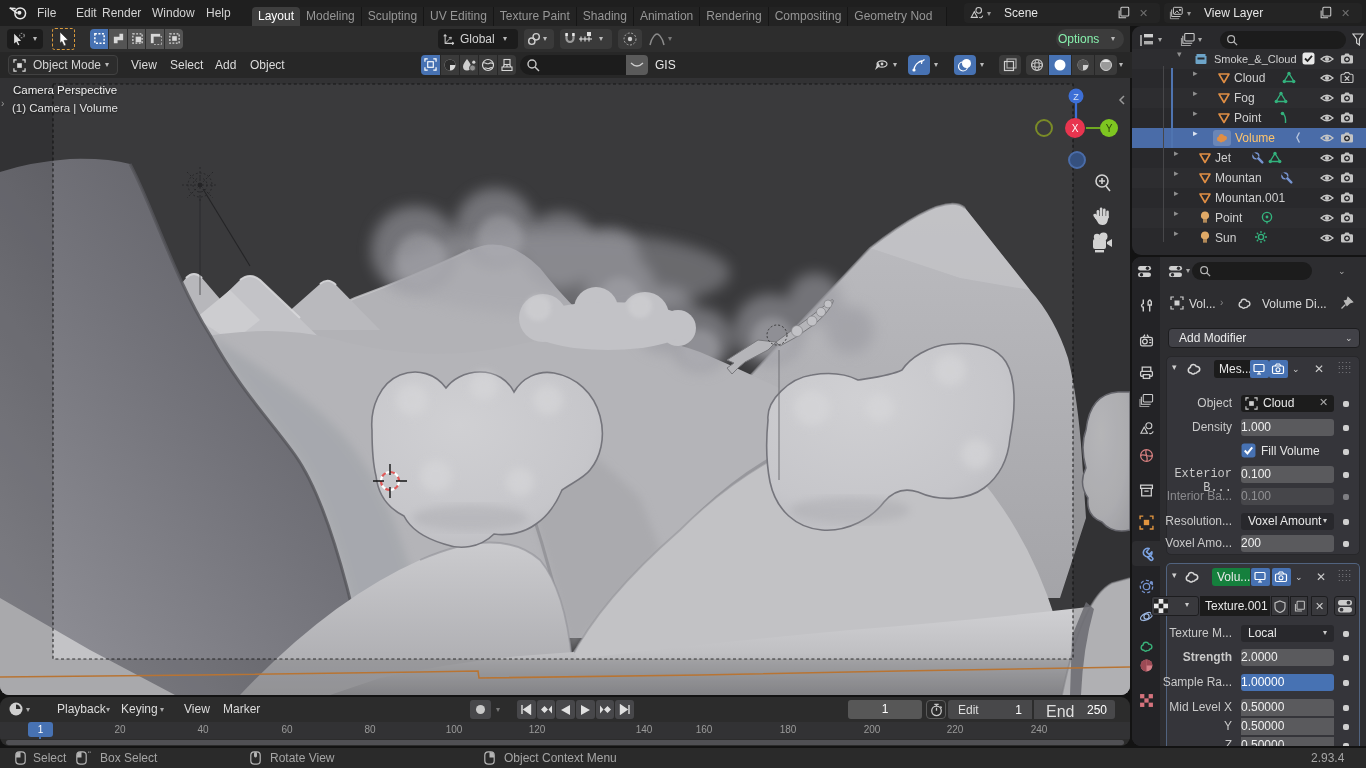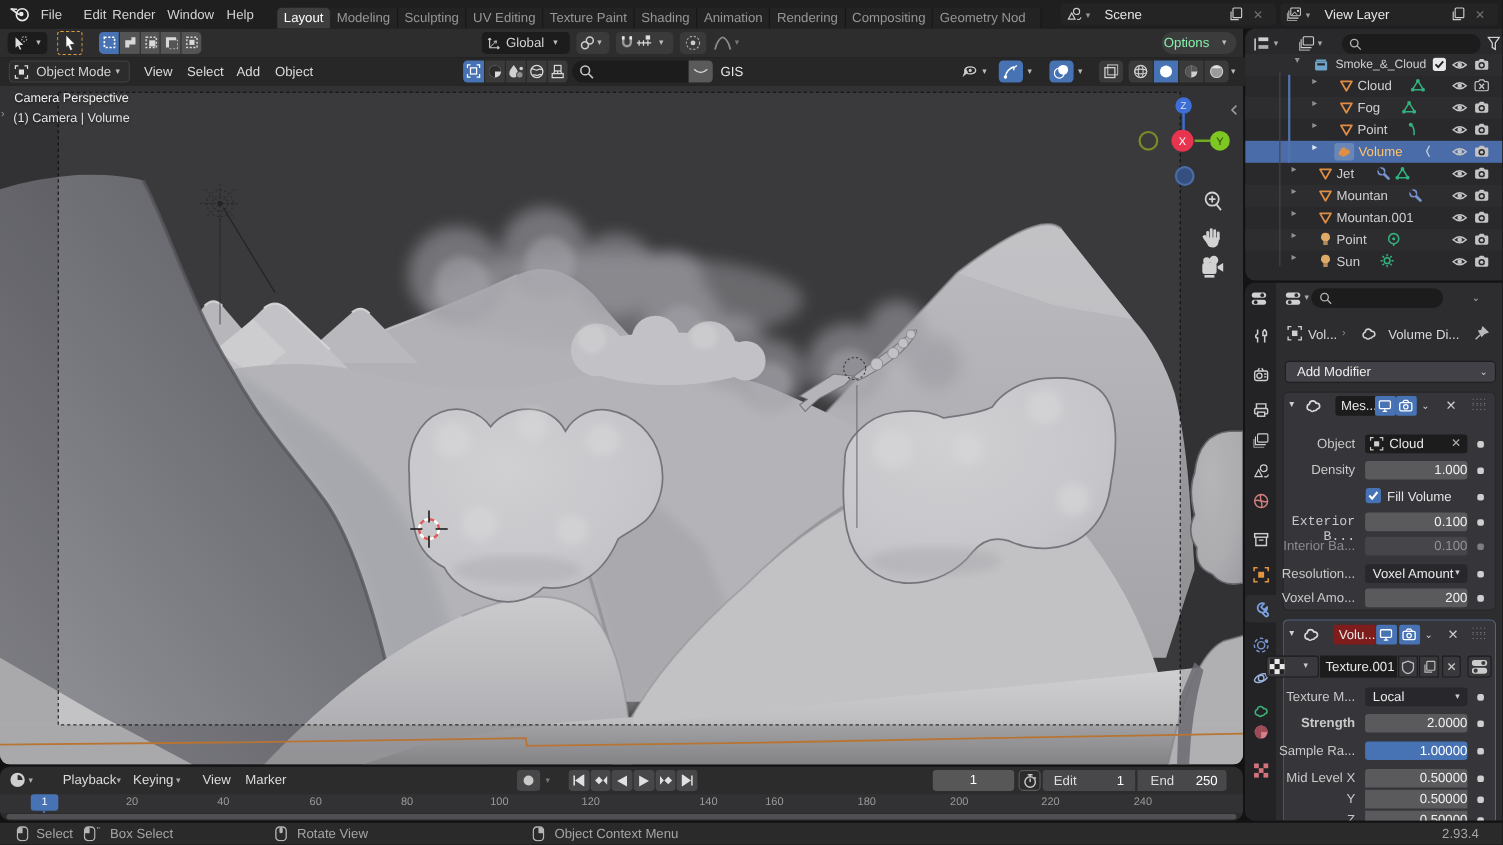--- a/index.html
+++ b/index.html
@@ -13,21 +13,21 @@
   .tab.active { background:#3e3e3e; color:#fff; border-radius:4px 4px 0 0; border-right:none; }
   .menu { color:#dcdcdc; font-size:12px; }
   .orow { left:0; width:234px; height:20px; }
   .oarrow { font-size:9px; color:#909090; }
   .olbl { font-size:12px; }
   .oi { width:14px; height:14px; }
   .pti { width:15px; height:15px; }
   .pbtn { width:19px; height:18px; background:#4772b3; border-radius:2px; }
   .plbl { left:18px; width:82px; text-align:right; font-size:12px; color:#c9c9c9; }
   .pslider { left:109px; width:93px; height:17px; background:#5a5a5d; border-radius:3px;
-             font-size:12px; color:#f0f0f0; text-align:right; line-height:17px; }
+             font-size:12px; color:#f0f0f0; text-align:left; line-height:17px; }
   .pdot { left:211px; width:6px; height:6px; border-radius:2px; background:#cfcfcf; }
   .tbtn { flex:1; background:#47474a; border-radius:3px; margin-right:1px;
           display:flex; align-items:center; justify-content:center; }
   .rnum { position:absolute; top:2px; font-size:10px; color:#9a9a9a; transform:translateX(-50%); }
   .mico { width:11px; height:14px; }
   .stxt { top:3px; font-size:12px; color:#a5a5a5; }
 </style>
 </head>
 <body>
 <div id="page">
@@ -1010,21 +1010,21 @@
 
     <span class="abs plbl" style="top:279px;">Voxel Amo...</span>
     <div class="abs pslider" style="top:278px;">200</div>
     <div class="abs pdot" style="top:284px;"></div>
 
     <div class="abs" style="left:34px;top:306px;width:194px;height:183px;background:#35353a;border-radius:5px 5px 0 0;border:1px solid #51637f;border-bottom:none;"></div>
     <span class="abs" style="left:40px;top:313px;font-size:9px;color:#cfcfcf;">▾</span>
     <svg class="abs" style="left:52px;top:312px" width="16" height="16" viewBox="0 0 14 14">
       <path d="M4.5 10.5 Q2 10.5 2 8 Q2 6 3.8 5.6 Q4 3 6.5 3 Q8.5 3 9 4.8 Q11.5 4.5 12 6.8 Q12.3 9 10 9.5 Q9.5 11 7.5 10.8 Q6 12.2 4.5 10.5 Z" fill="none" stroke="#d8d8d8" stroke-width="1.3"></path>
     </svg>
-    <div class="abs" style="left:80px;top:311px;width:38px;height:18px;background:#7f1d1d;border-radius:3px 0 0 3px;">
+    <div class="abs" style="left:80px;top:311px;width:38px;height:18px;background:#15803d;border-radius:3px 0 0 3px;">
       <span class="abs" style="left:5px;top:2px;font-size:12px;color:#e8e8e8;">Volu...</span>
     </div>
     <div class="abs pbtn" style="left:119px;top:311px;">
       <svg class="abs" style="left:2px;top:2px" width="14" height="14" viewBox="0 0 14 14">
         <g stroke="#fff" stroke-width="1.2" fill="none">
             <rect x="2" y="2.5" width="10" height="7" rx="1"></rect>
             <path d="M5 12 h4 M7 9.5 V12"></path>
           </g>
       </svg>
     </div>
@@ -1167,21 +1167,21 @@
       <svg class="abs" style="left:3px;top:2px" width="13" height="14" viewBox="0 0 15 16">
         <circle cx="7.5" cy="9" r="5.5" fill="none" stroke="#c9c9c9" stroke-width="1.5"></circle>
         <path d="M7.5 9 V5.5 M5 1.5 h5 M7.5 1.5 v2 M12 4 l1.5 1.5" stroke="#c9c9c9" stroke-width="1.5" fill="none"></path>
       </svg>
     </div>
     <div class="abs" style="left:948px;top:3px;width:84px;height:19px;background:#48484a;border-radius:3px 0 0 3px;">
       <span class="abs" style="left:10px;top:3px;font-size:12px;color:#dedede;">Edit</span>
       <span class="abs" style="right:10px;top:3px;font-size:12px;color:#fff;">1</span>
     </div>
     <div class="abs" style="left:1034px;top:3px;width:81px;height:19px;background:#48484a;border-radius:0 3px 3px 0;">
-      <span class="abs" style="left:12px;top:3px;font-size:12px;color:#dedede;">End</span>
+      <span class="abs" style="left:12px;top:3px;font-size:16px;color:#dedede;">End</span>
       <span class="abs" style="right:8px;top:3px;font-size:12px;color:#fff;">250</span>
     </div>
 
     <div class="abs" style="left:0;top:25px;width:1130px;height:17px;background:#323234;">
       <span class="rnum" style="left:120px;">20</span>
       <span class="rnum" style="left:203px;">40</span>
       <span class="rnum" style="left:287px;">60</span>
       <span class="rnum" style="left:370px;">80</span>
       <span class="rnum" style="left:454px;">100</span>
       <span class="rnum" style="left:537px;">120</span>

